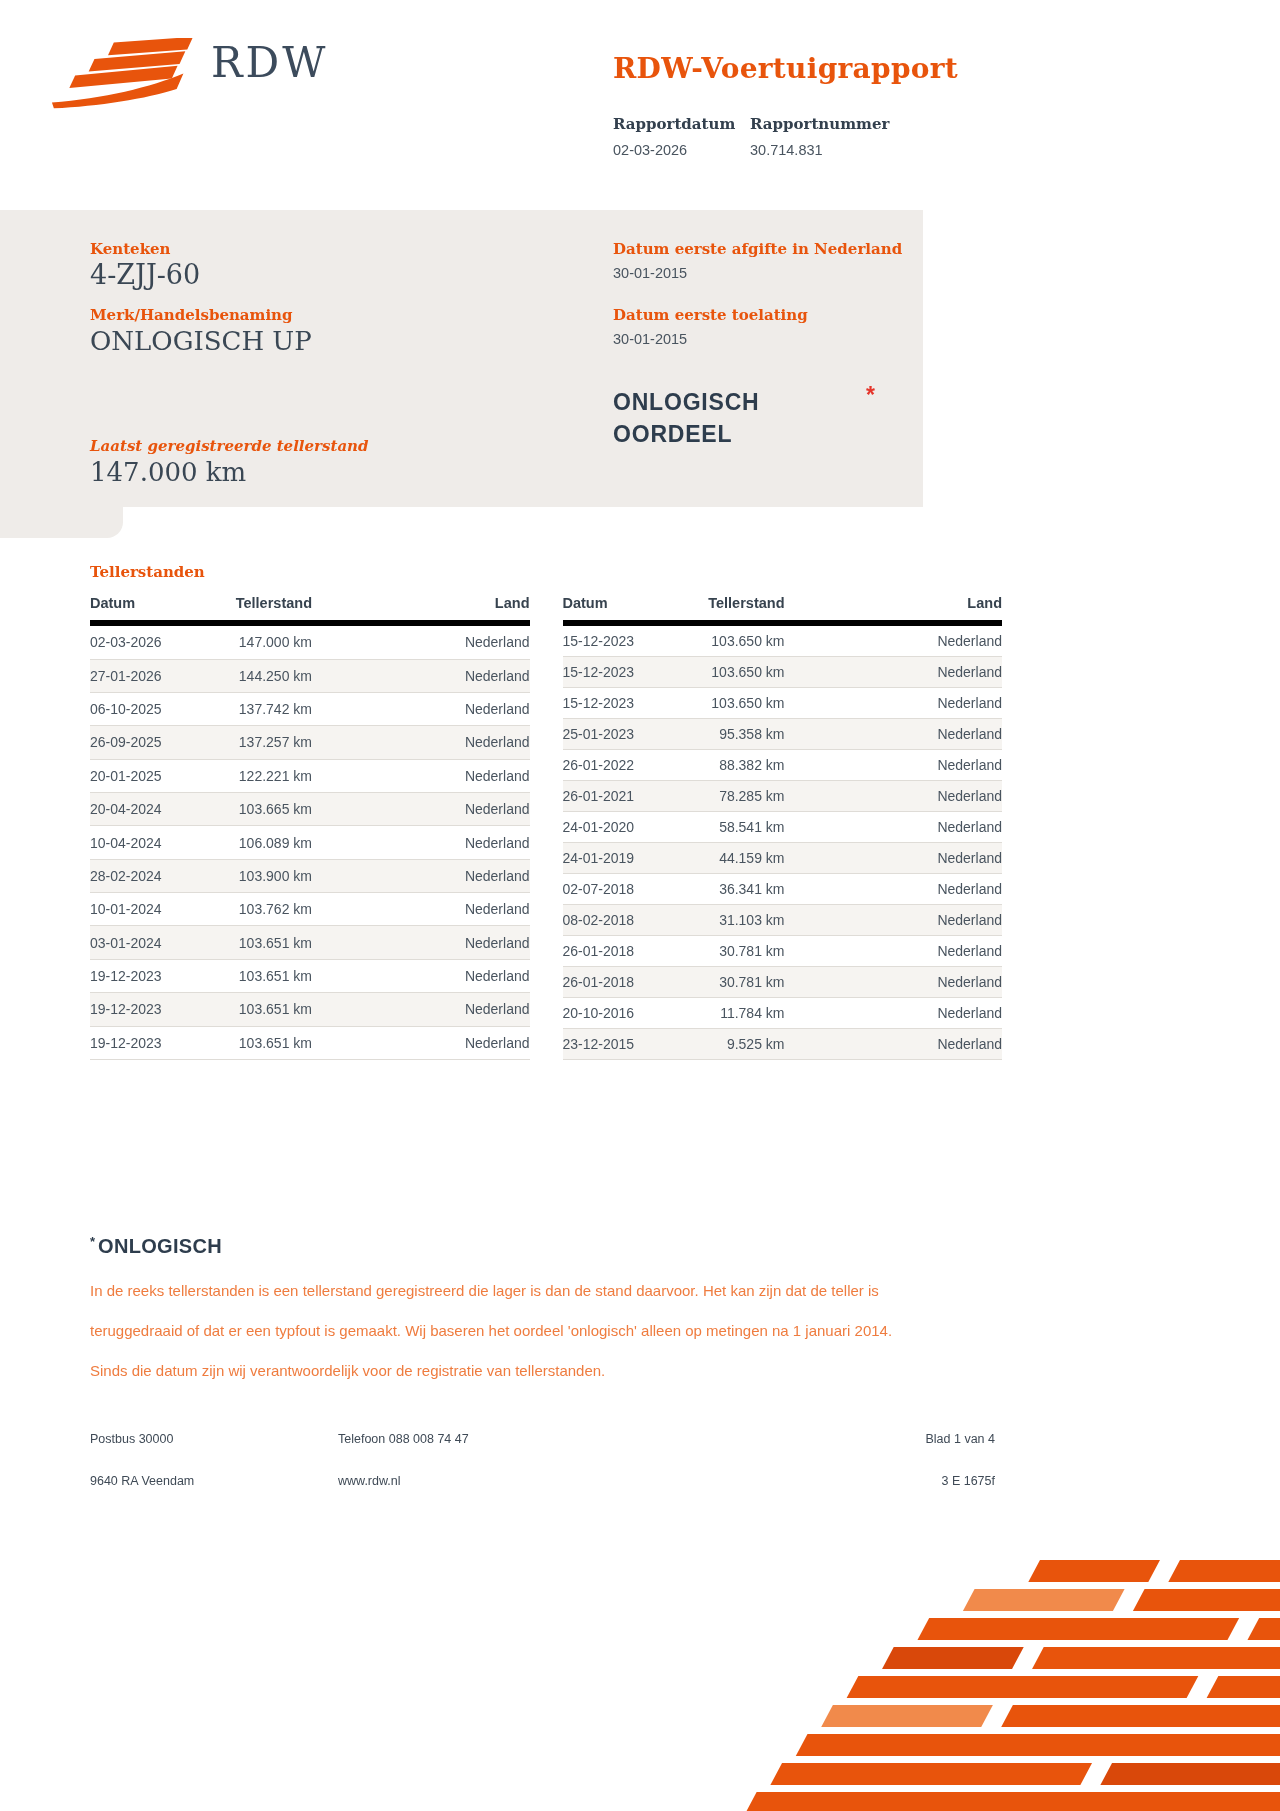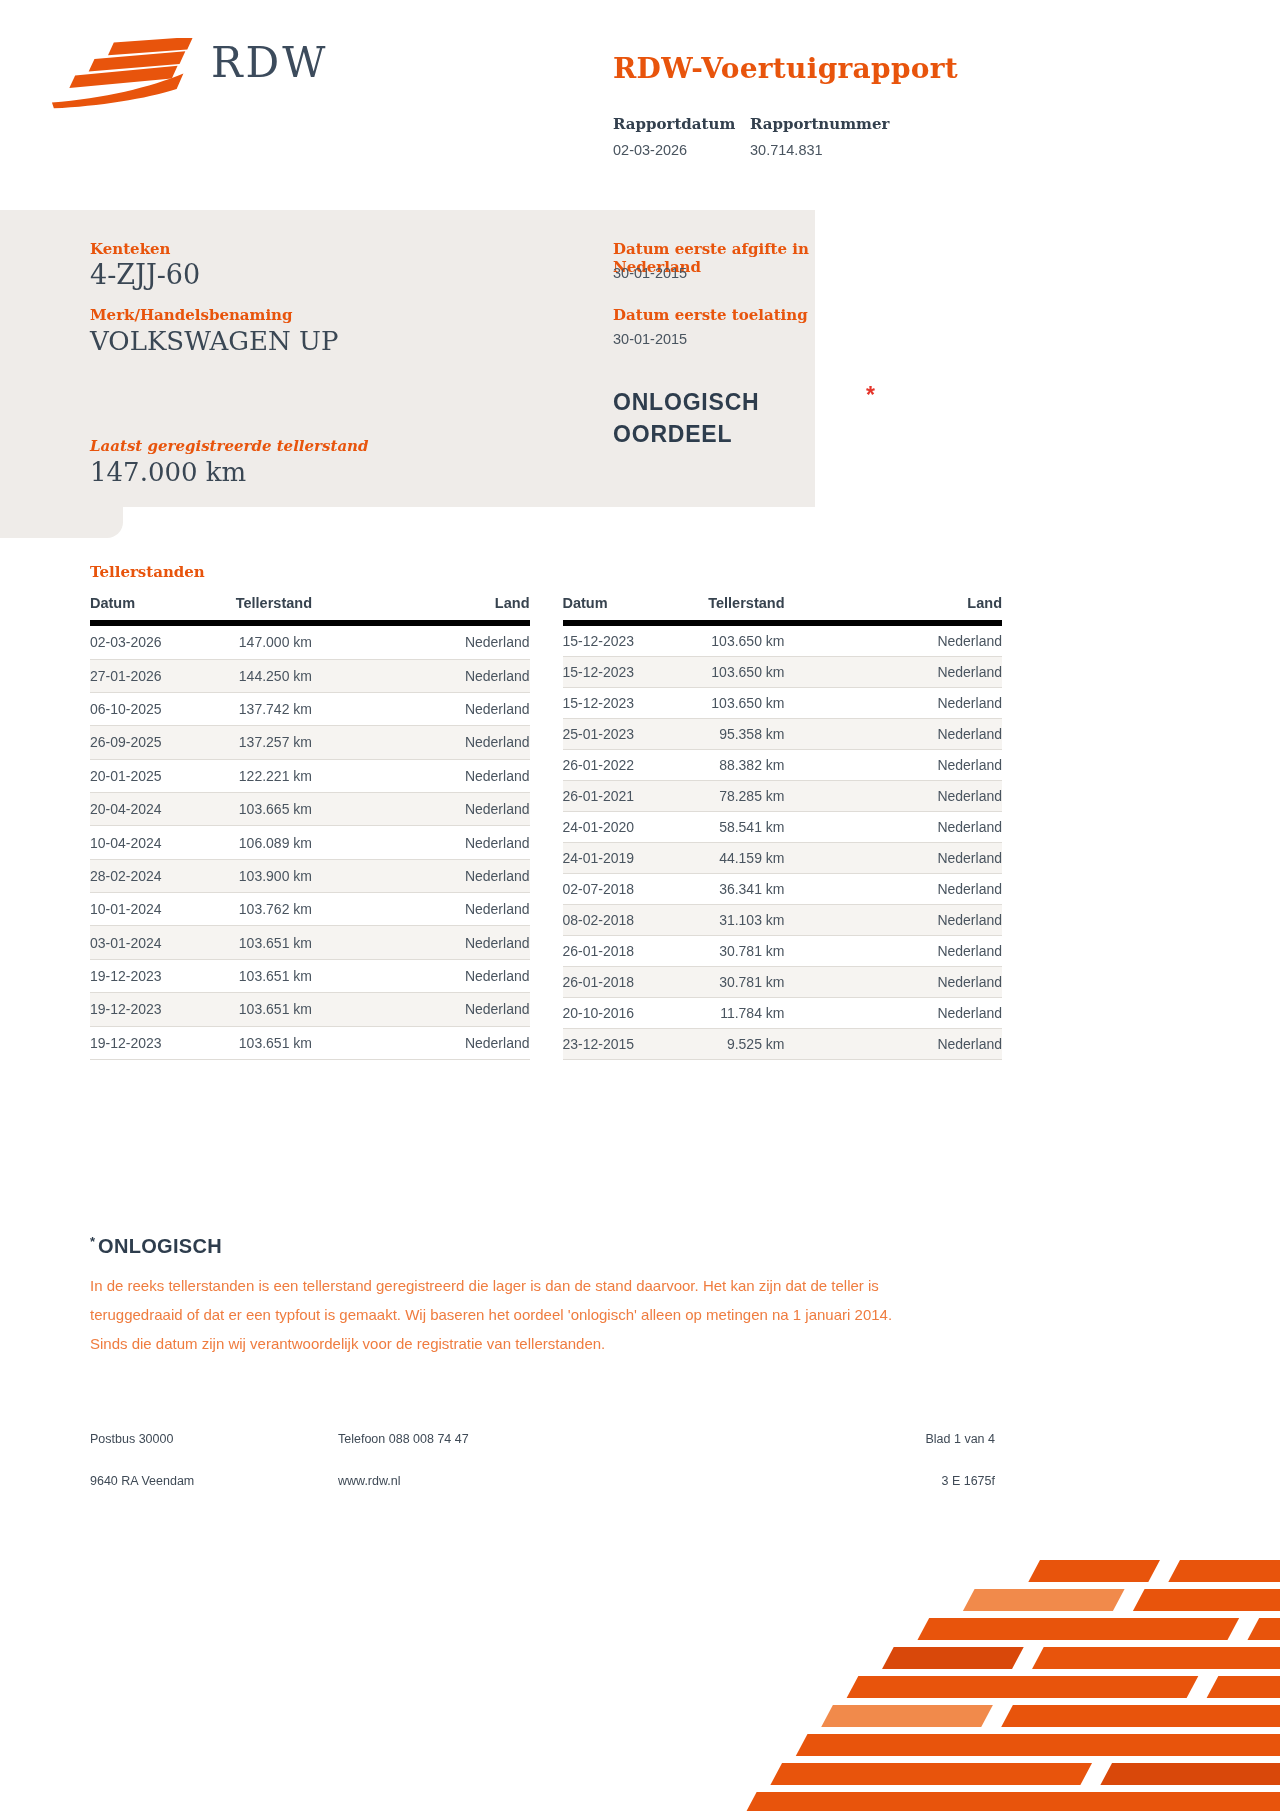--- a/index.html
+++ b/index.html
@@ -32,21 +32,21 @@
   .meta-col-1 { width: 137px; }
   .label-dark {
     font-family: "DejaVu Serif", serif; font-weight: bold;
     font-size: 15px; color: #33404E; margin-bottom: 9px;
   }
   .value-sm { font-size: 14.5px; color: #49545F; }
 
   
   .panel {
     position: absolute; left: 0; top: 210px;
-    width: 815px; height: 297px; background: #EFECE9;
+    width: 923px; height: 297px; background: #EFECE9;
   }
   .panel-tab {
     position: absolute; left: 0; top: 297px;
     width: 123px; height: 31px; background: #EFECE9;
     border-radius: 0 0 16px 0;
   }
   .p-abs { position: absolute; }
   .label-orange {
     font-family: "DejaVu Serif", serif; font-weight: bold;
     font-size: 15px; color: #E8540C;
@@ -86,21 +86,21 @@
   
   .note { position: absolute; left: 90px; top: 1234px; width: 832px; }
   .note-heading {
     font-weight: bold; font-size: 20px; color: #2E3D4D; letter-spacing: 0.3px;
   }
   .note-asterisk {
     font-weight: bold; font-size: 13px; color: #2E3D4D;
     vertical-align: 7px; margin-right: 3px;
   }
   .note-text {
-    margin: 13px 0 0 0; font-size: 15px; line-height: 29px; color: #EF7C3F;
+    margin: 13px 0 0 0; font-size: 15px; line-height: 40px; color: #EF7C3F;
   }
 
   
   .footer { position: absolute; left: 90px; top: 1432px; width: 905px; font-size: 12.5px; color: #3F4A56; }
   .footer-row { display: grid; grid-template-columns: 248px 1fr auto; margin-bottom: 28px; }
   .footer-row .fr-right { text-align: right; }
 
   
   .bottom-graphic { position: absolute; right: 0; bottom: 0; line-height: 0; }
 </style>
@@ -135,21 +135,21 @@
     </div>
   </div>
 
   <div class="panel">
     <div class="panel-tab"></div>
 
     <div class="p-abs label-orange" style="left:90px; top:30px;">Kenteken</div>
     <div class="p-abs value-lg" style="left:90px; top:49px;">4-ZJJ-60</div>
 
     <div class="p-abs label-orange" style="left:90px; top:96px;">Merk/Handelsbenaming</div>
-    <div class="p-abs value-md" style="left:90px; top:116px;">VOLKSWAGEN UP</div>
+    <div class="p-abs value-md" style="left:90px; top:116px;">ONLOGISCH UP</div>
 
     <div class="p-abs label-orange" style="left:90px; top:227px;font-style:italic;">Laatst geregistreerde tellerstand</div>
     <div class="p-abs value-md" style="left:90px; top:247px;">147.000 km</div>
 
     <div class="p-abs label-orange" style="left:613px; top:30px;">Datum eerste afgifte in Nederland</div>
     <div class="p-abs value-sm" style="left:613px; top:55px;">30-01-2015</div>
 
     <div class="p-abs label-orange" style="left:613px; top:96px;">Datum eerste toelating</div>
     <div class="p-abs value-sm" style="left:613px; top:121px;">30-01-2015</div>
 

